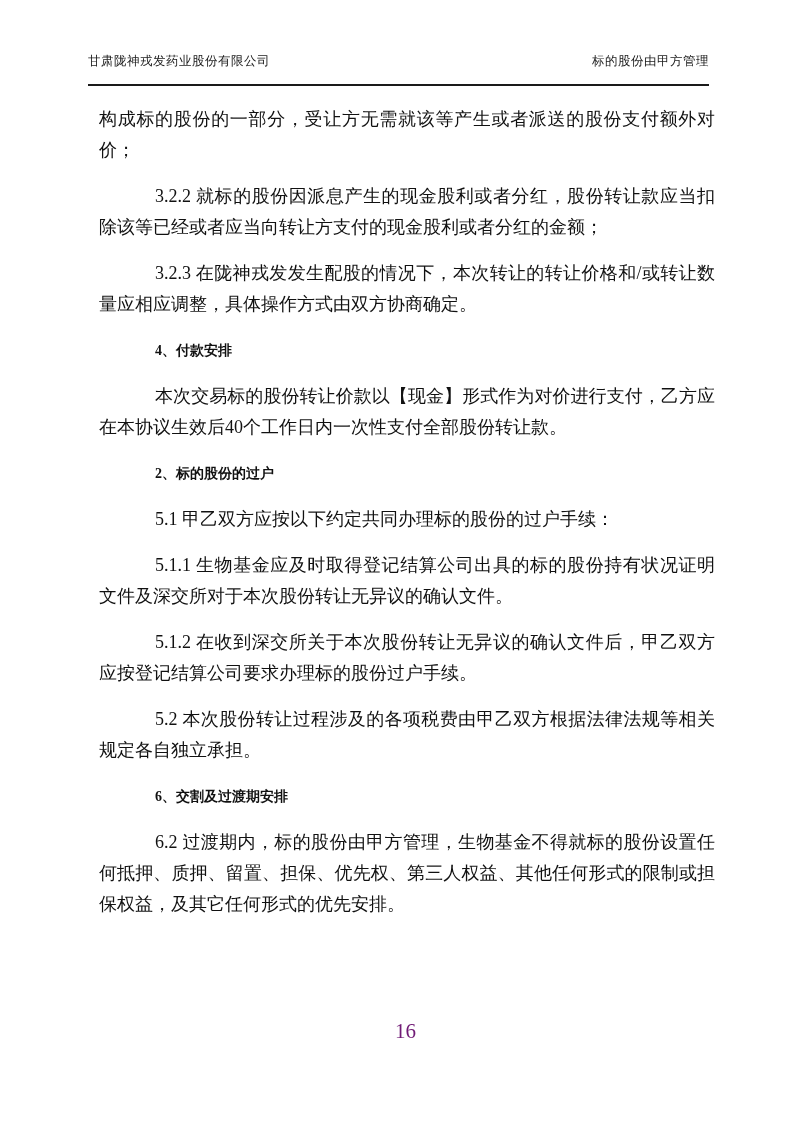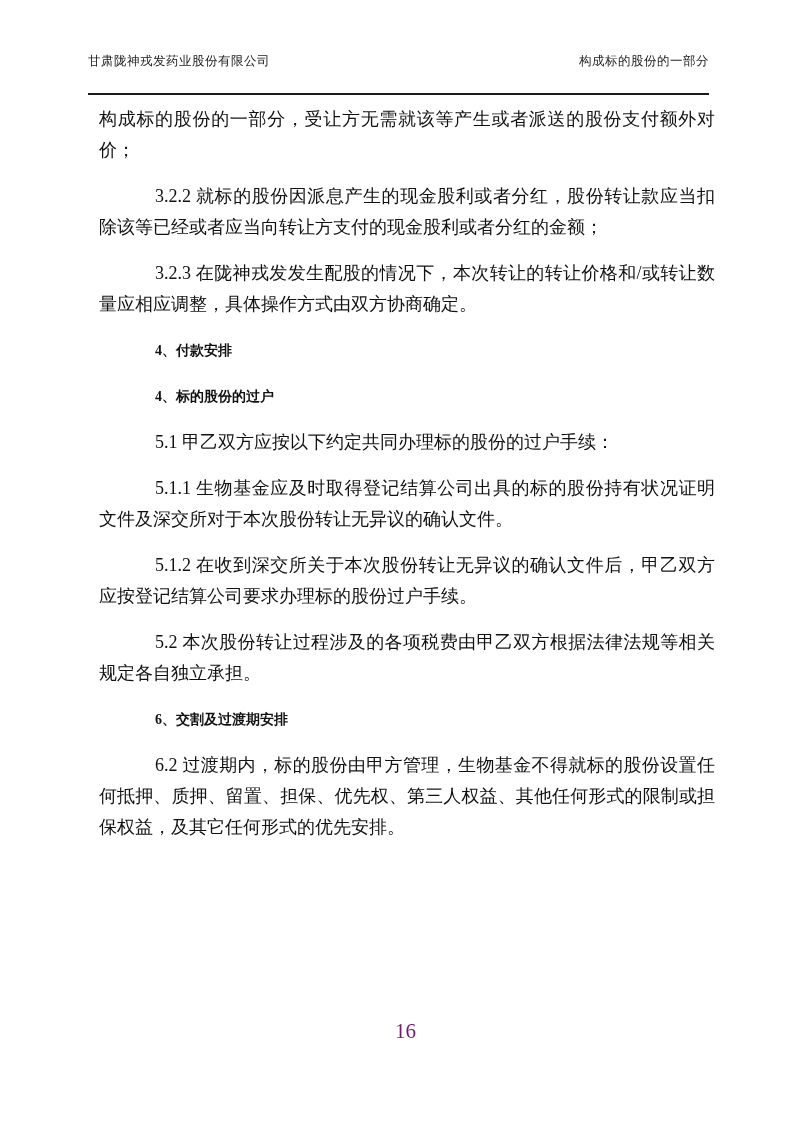--- a/index.html
+++ b/index.html
@@ -25,21 +25,21 @@
   .header {
     position: absolute;
     top: 53px;
     left: 88px;
     right: 84px;
     display: flex;
     justify-content: space-between;
     align-items: flex-end;
     font-size: 12.5px;
     letter-spacing: 0.5px;
-    padding-bottom: 23px;
+    padding-bottom: 14px;
     border-bottom: 2px solid #1a1a1a;
     color: #1c1c1c;
   }
   .doc-body {
     position: absolute;
     top: 89px;
     left: 99px;
     width: 616px;
     font-size: 18px;
     line-height: 31px;
@@ -69,30 +69,31 @@
     color: #701a75;
   }
 </style>
 </head>
 <body>
 
 <div class="page">
 
   <div class="header">
     <span>甘肃陇神戎发药业股份有限公司</span>
-    <span>构成标的股份的一部分</span>
+    <span>标的股份由甲方管理</span>
   </div>
 
   <div class="doc-body">
 
   <p class="paragraph no-indent">构成标的股份的一部分，受让方无需就该等产生或者派送的股份支付额外对价；</p>
       <p class="paragraph">3.2.2 就标的股份因派息产生的现金股利或者分红，股份转让款应当扣除该等已经或者应当向转让方支付的现金股利或者分红的金额；</p>
       <p class="paragraph">3.2.3 在陇神戎发发生配股的情况下，本次转让的转让价格和/或转让数量应相应调整，具体操作方式由双方协商确定。</p>
       <h2 class="heading">4、付款安排</h2>
-      <h2 class="heading">4、标的股份的过户</h2>
+      <p class="paragraph">本次交易标的股份转让价款以【现金】形式作为对价进行支付，乙方应在本协议生效后40个工作日内一次性支付全部股份转让款。</p>
+      <h2 class="heading">2、标的股份的过户</h2>
       <p class="paragraph">5.1 甲乙双方应按以下约定共同办理标的股份的过户手续：</p>
       <p class="paragraph">5.1.1 生物基金应及时取得登记结算公司出具的标的股份持有状况证明文件及深交所对于本次股份转让无异议的确认文件。</p>
       <p class="paragraph">5.1.2 在收到深交所关于本次股份转让无异议的确认文件后，甲乙双方应按登记结算公司要求办理标的股份过户手续。</p>
       <p class="paragraph">5.2 本次股份转让过程涉及的各项税费由甲乙双方根据法律法规等相关规定各自独立承担。</p>
       <h2 class="heading">6、交割及过渡期安排</h2>
       <p class="paragraph">6.2 过渡期内，标的股份由甲方管理，生物基金不得就标的股份设置任何抵押、质押、留置、担保、优先权、第三人权益、其他任何形式的限制或担保权益，及其它任何形式的优先安排。</p>
     </div>
 
   <div class="footer">
     <span>16</span>

